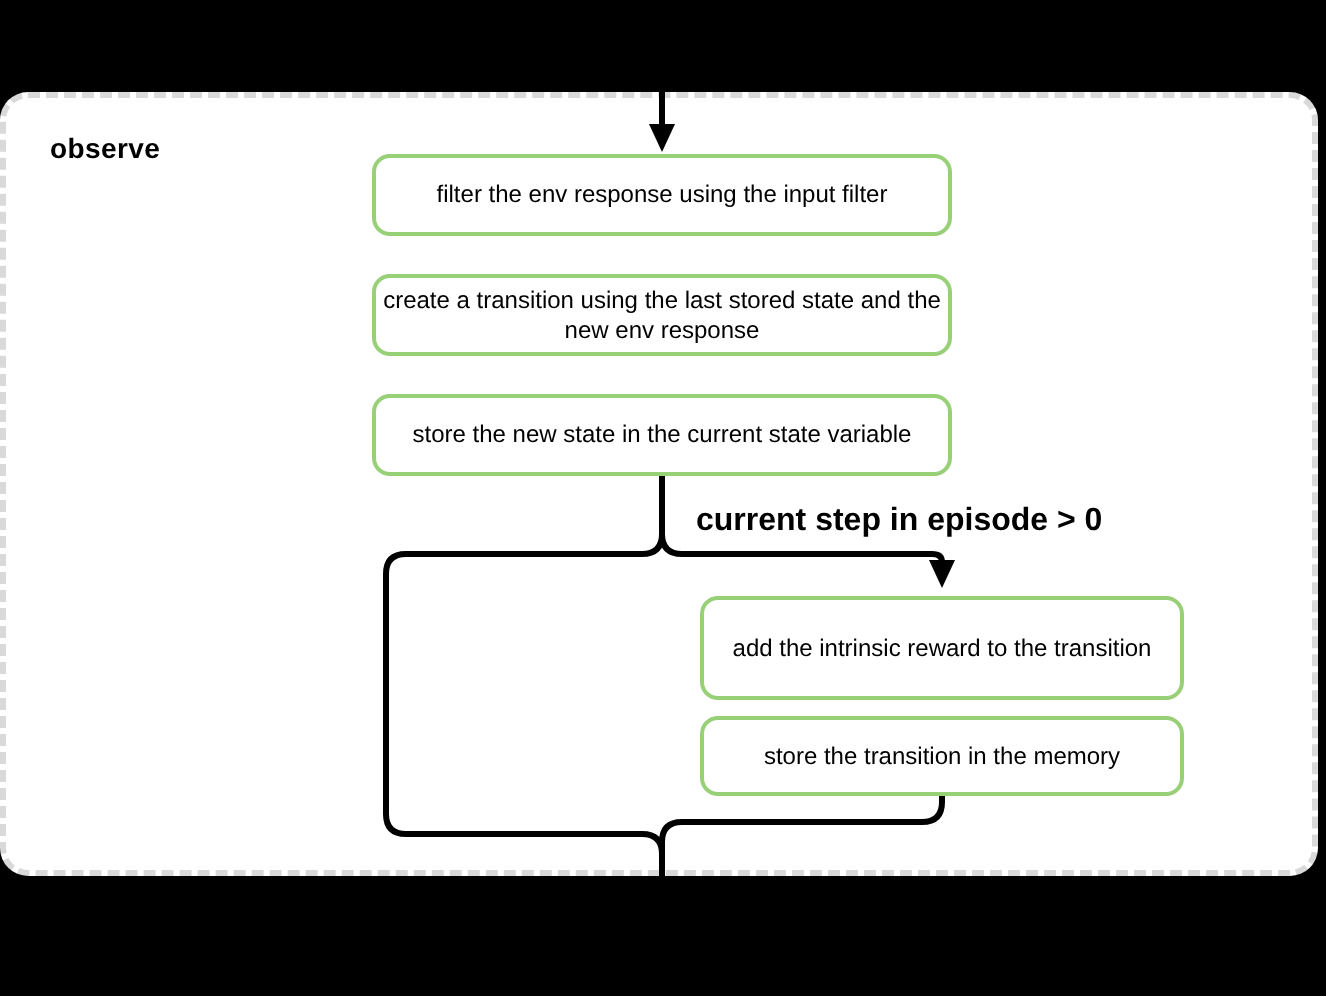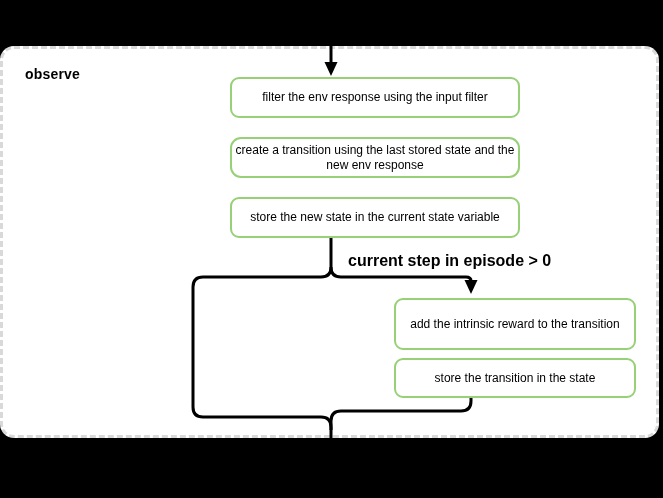--- a/index.html
+++ b/index.html
@@ -52,24 +52,23 @@
     border: 2.5px solid #97d077;
     border-radius: 9px;
     display: flex;
     align-items: center;
     justify-content: center;
     text-align: center;
     font-size: 12px;
     line-height: 15px;
     color: #000000;
     padding: 0 2px;
-    margin-left: 44px;
   }
   .node-1 { left: 186px; top: 77px;  width: 290px; height: 41px; }
-  .node-2 { left: 186px; top: 137px; width: 290px; height: 41px; border-radius: 11px; }
+  .node-2 { left: 186px; top: 137px; width: 290px; height: 41px; }
   .node-3 { left: 186px; top: 197px; width: 290px; height: 41px; }
   .node-4 { left: 350px; top: 298px; width: 242px; height: 52px; }
   .node-5 { left: 350px; top: 358px; width: 242px; height: 40px; }
   .branch-label {
     position: absolute;
     left: 348px;
     top: 252px;
     font-size: 16px;
     font-weight: 700;
     color: #000000;
@@ -112,16 +111,16 @@
     <span>store the new state in the current state variable</span>
   </div>
 
   <div class="branch-label">current step in episode &gt; 0</div>
 
   <div class="node node-4">
     <span>add the intrinsic reward to the transition</span>
   </div>
 
   <div class="node node-5">
-    <span>store the transition in the state</span>
+    <span>store the transition in the memory</span>
   </div>
 
 </div>
 
 </body></html>

